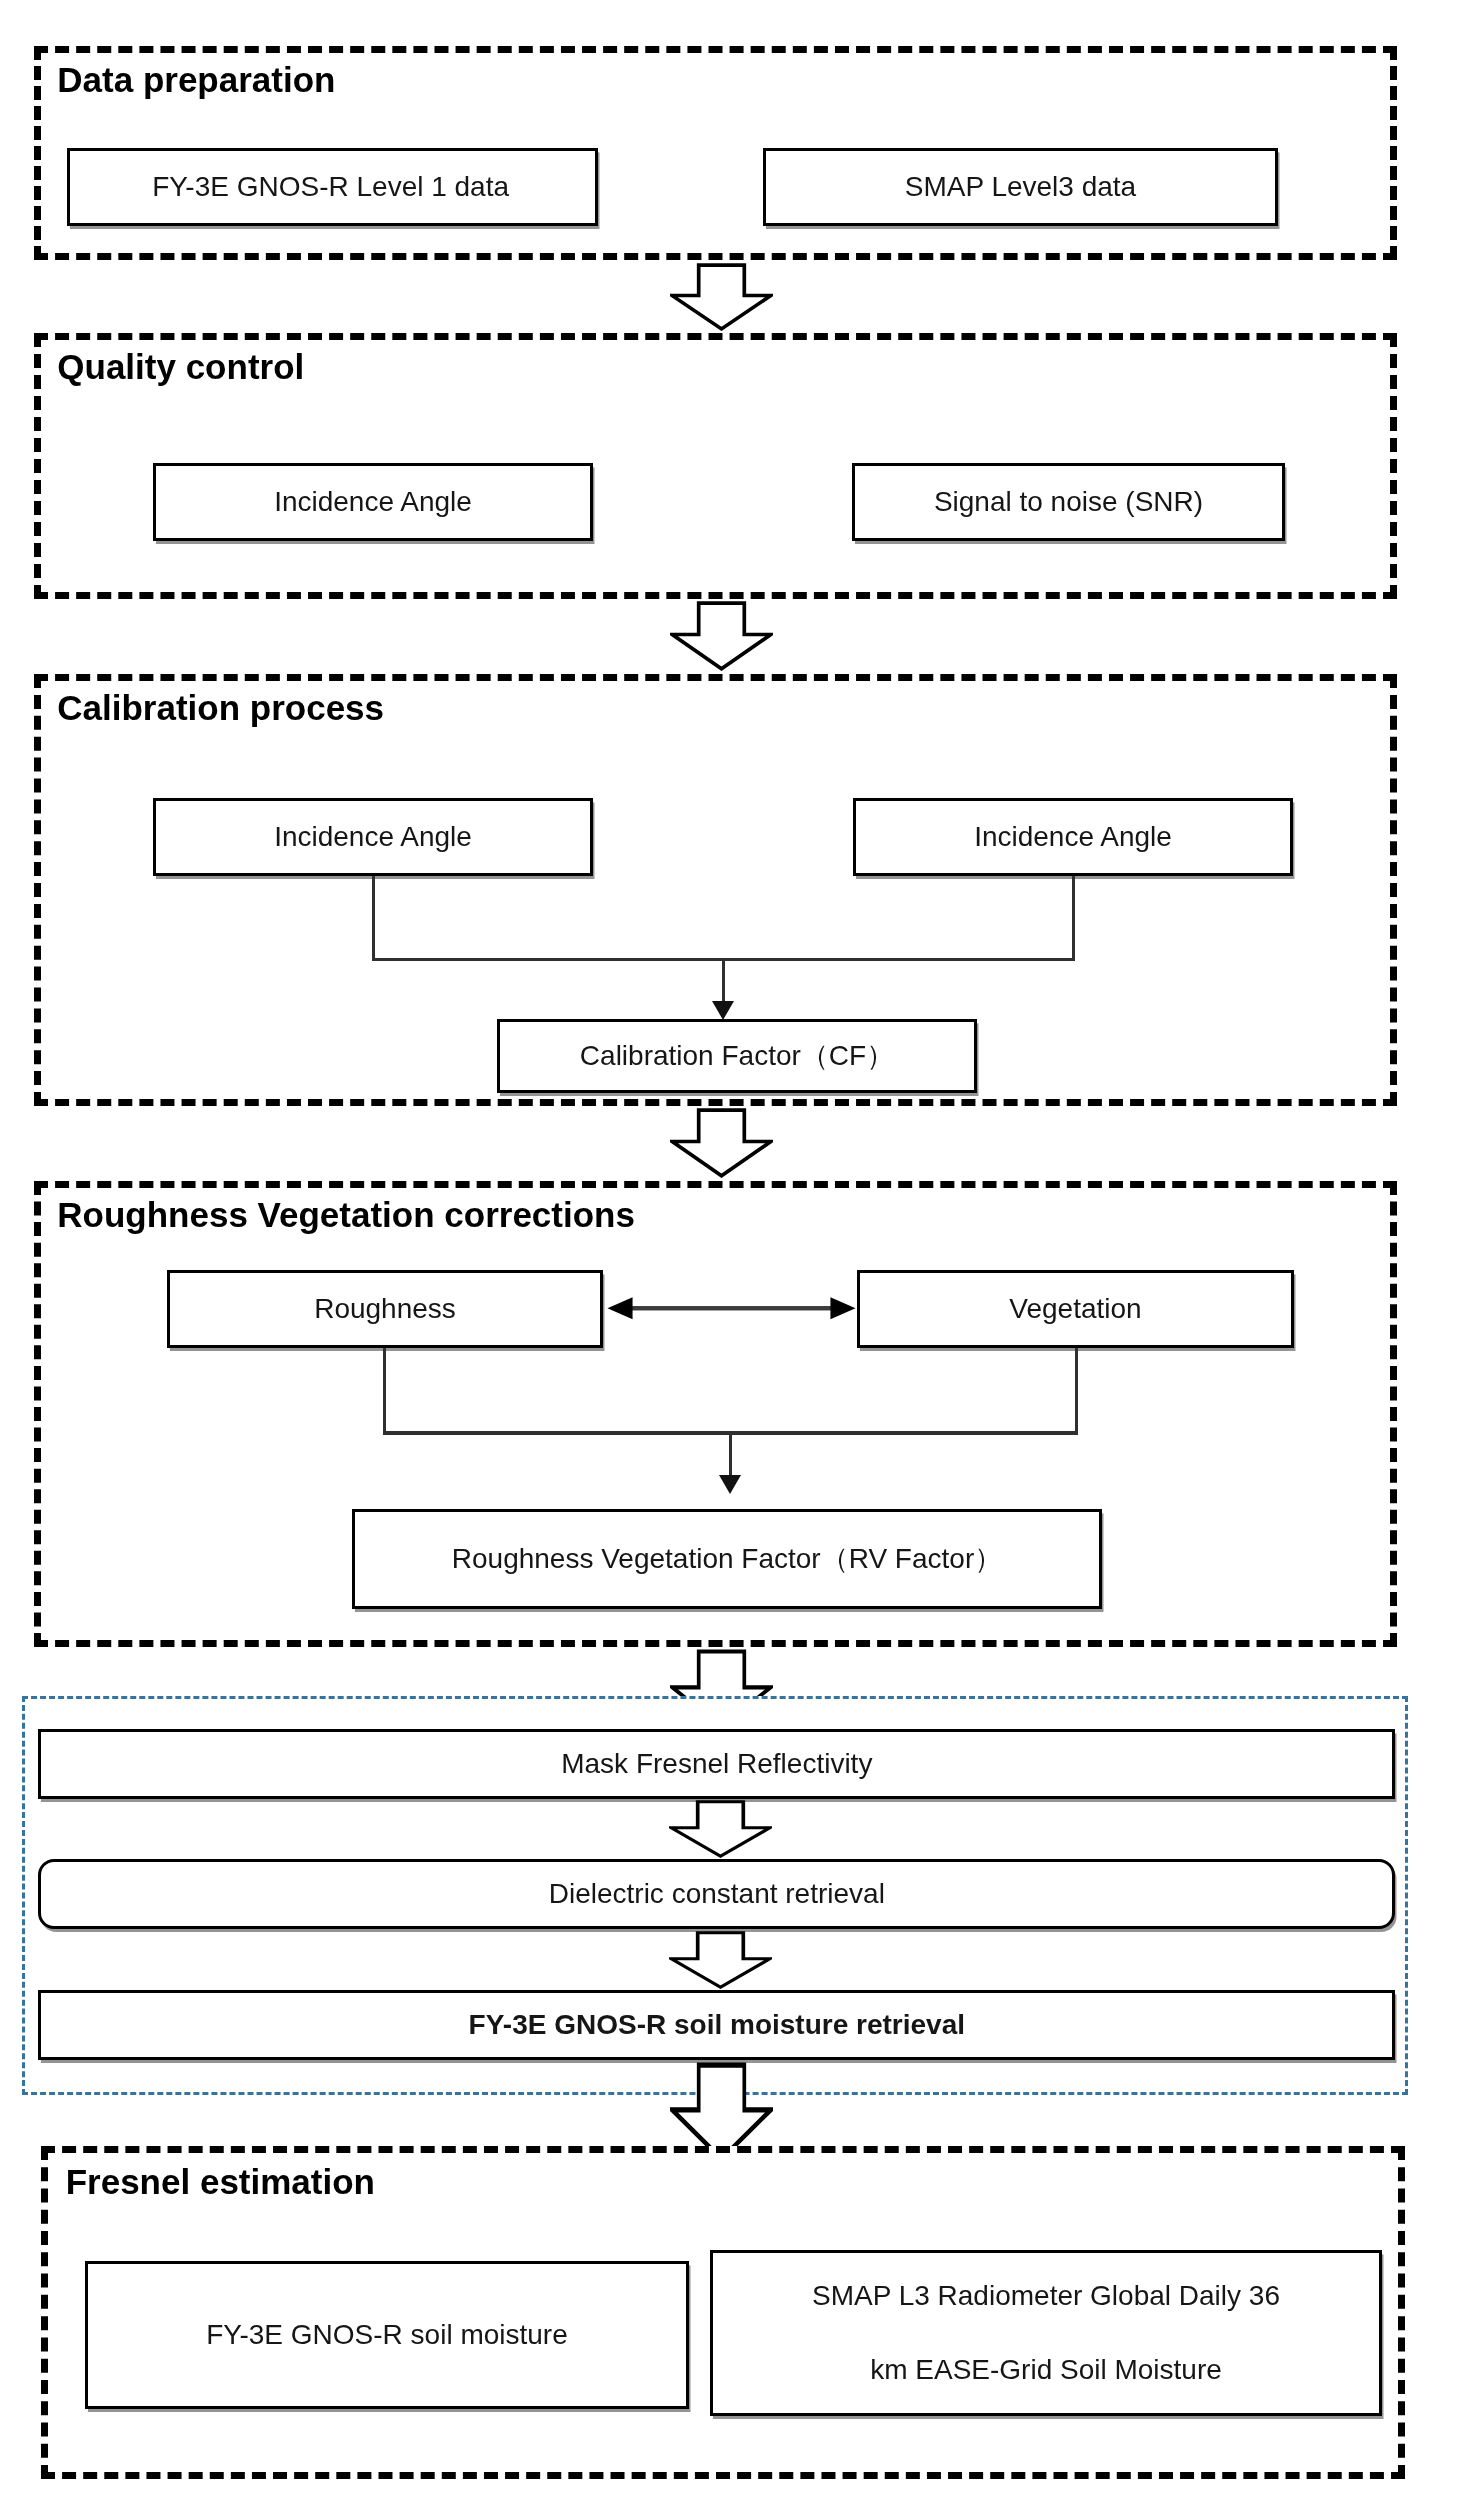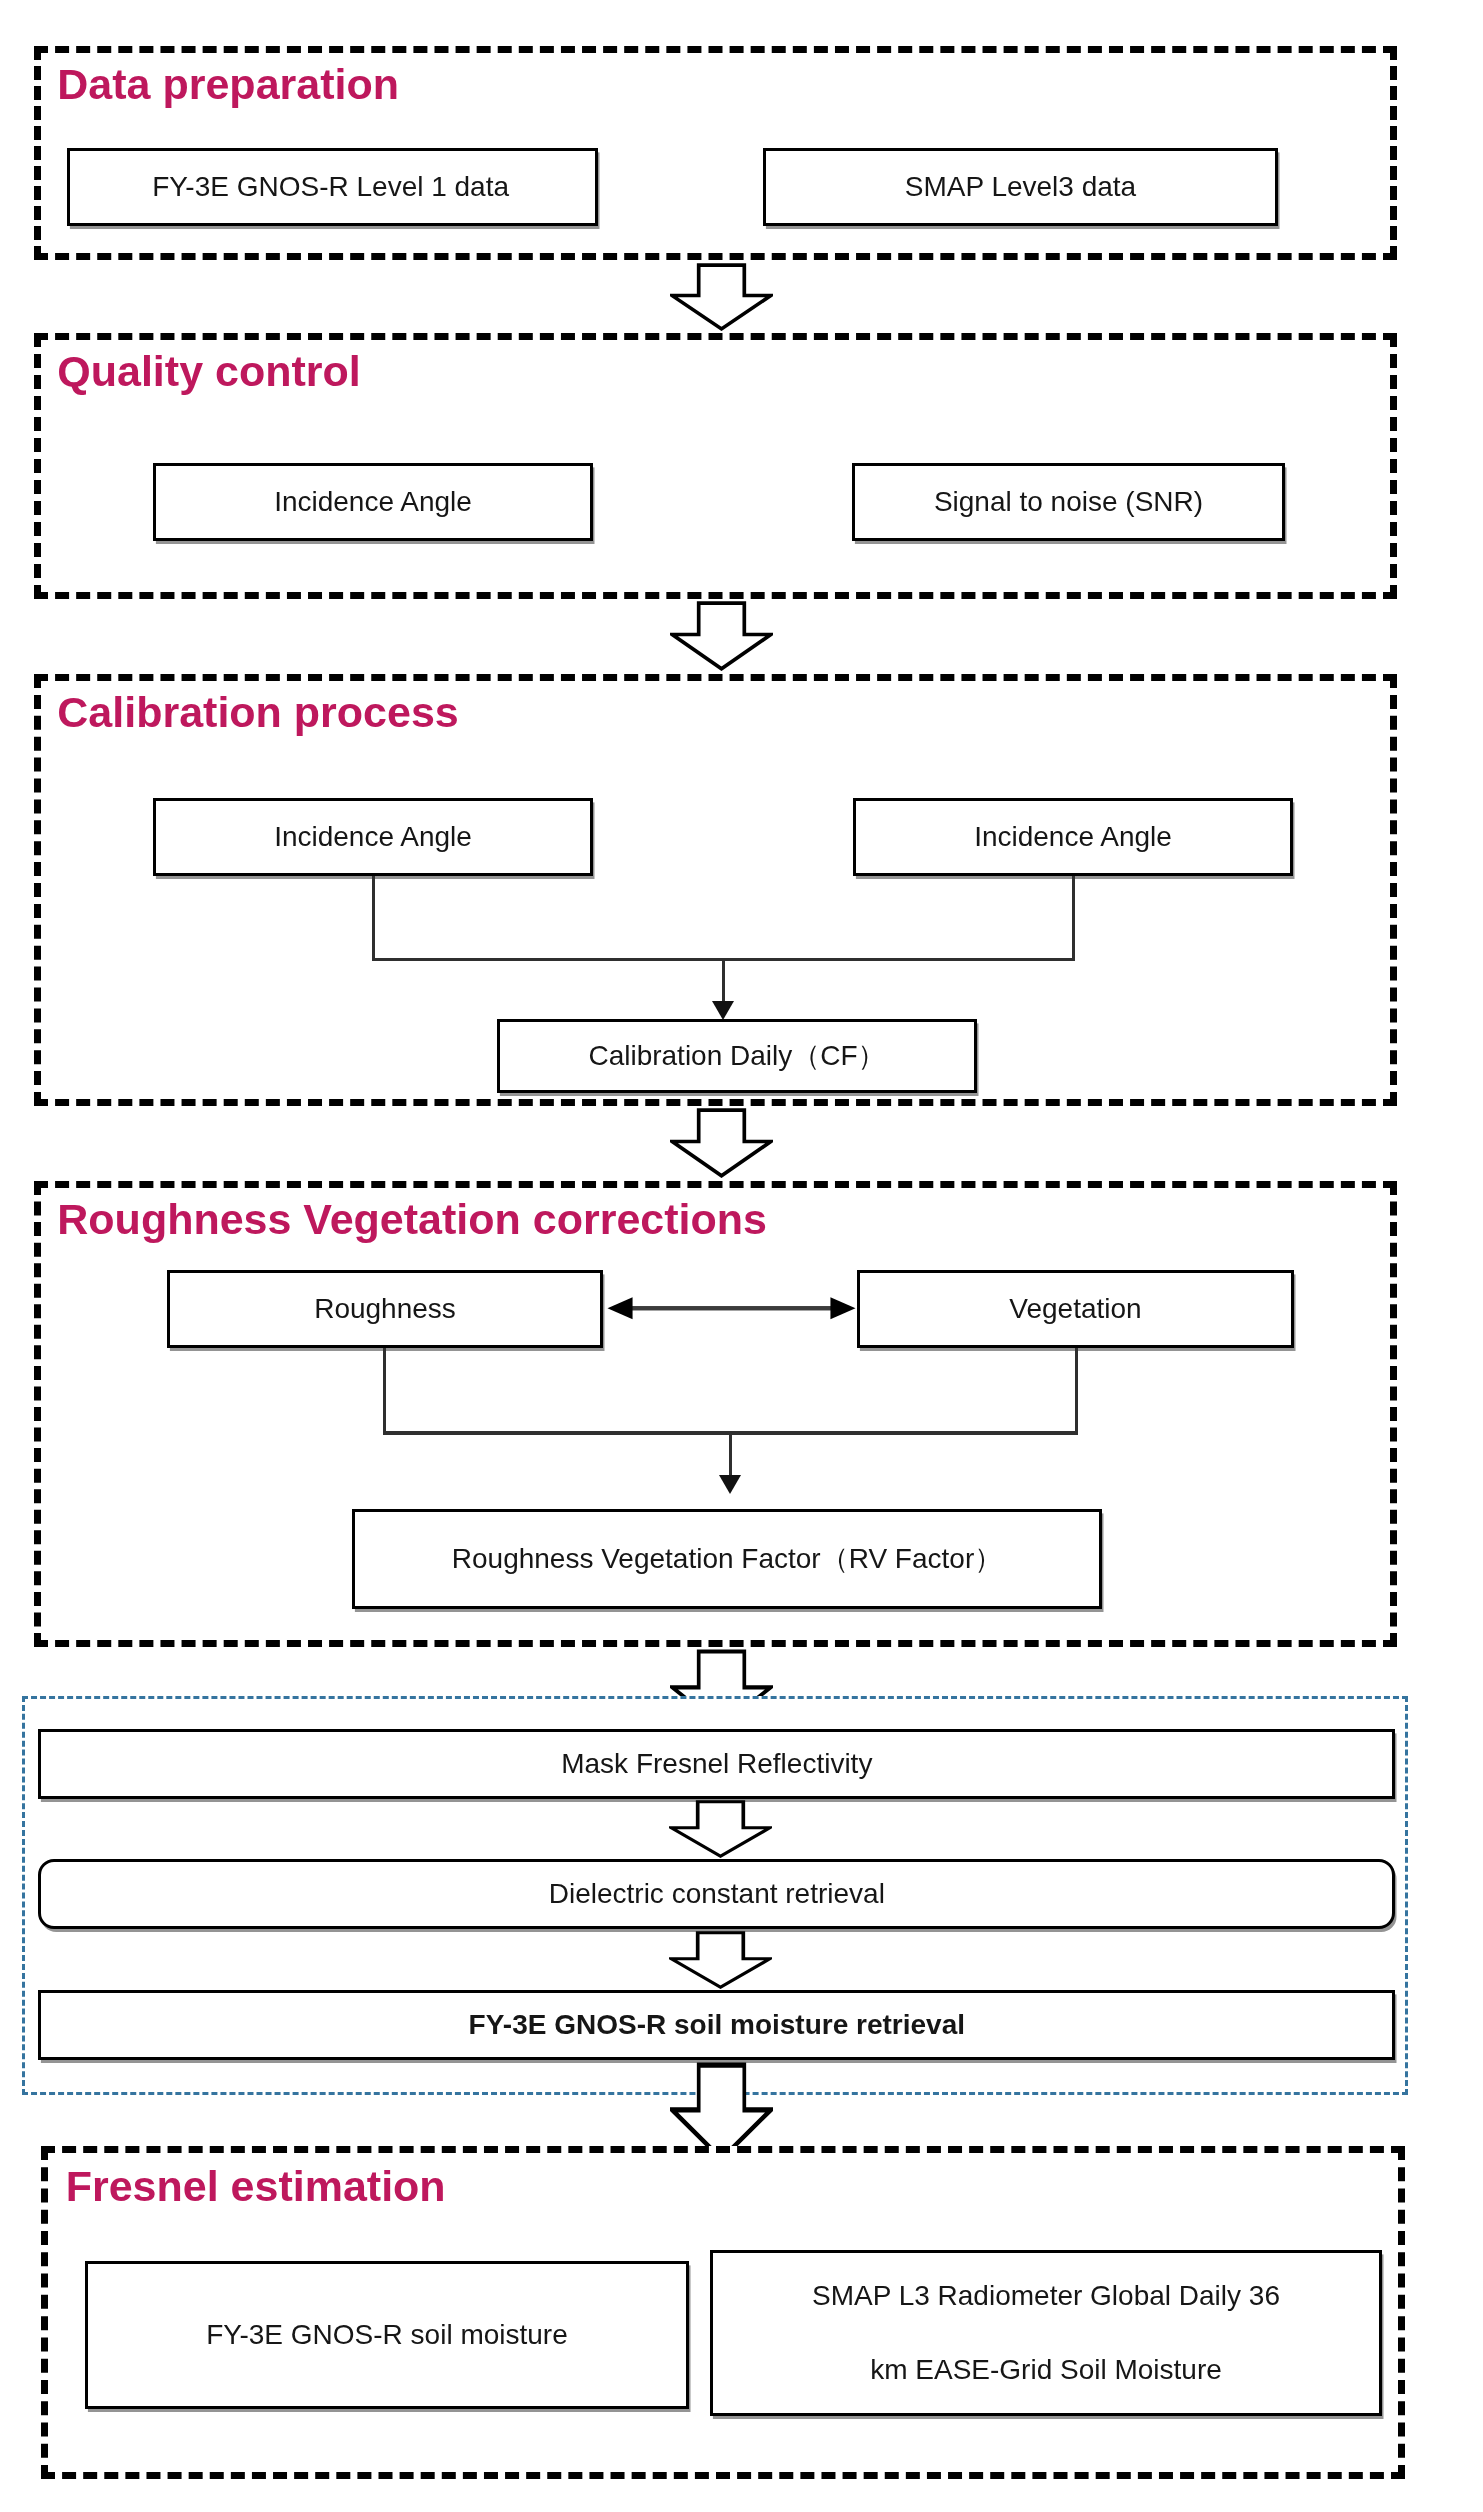--- a/index.html
+++ b/index.html
@@ -15,23 +15,23 @@
     position: absolute;
     box-sizing: border-box;
     border: 7.4px dashed #000000;
     background: #ffffff;
   }
   .section.blue {
     border: 3.7px dashed #35749f;
   }
   .sec-title {
     position: absolute;
-    font-size: 43px;
+    font-size: 35px;
     font-weight: bold;
-    color: #be185d;
+    color: #000000;
     white-space: nowrap;
   }
   .node {
     position: absolute;
     box-sizing: border-box;
     border: 3px solid #000000;
     background: #ffffff;
     box-shadow: 2.2px 3.7px 0 -0.7px #949494;
     display: flex;
     align-items: center;
@@ -99,21 +99,21 @@
     </div>
     <div class="node" style="left:812px; top:117px; width:440px; height:78px;">
       <span>Incidence Angle</span>
     </div>
     <div class="vline" style="left:331px; top:195px; width:3px; height:85px;"></div>
     <div class="vline" style="left:1031px; top:195px; width:3px; height:85px;"></div>
     <div class="hline" style="left:331px; top:277px; width:703px; height:3px;"></div>
     <div class="vline" style="left:681px; top:280px; width:3px; height:41px;"></div>
     <div class="tri-down" style="left:671px; top:320px;"></div>
     <div class="node" style="left:456px; top:338px; width:480px; height:74px;">
-      <span>Calibration Daily（CF）</span>
+      <span>Calibration Factor（CF）</span>
     </div>
   </div>
 
   <div class="block-arrow" style="left:670px; top:1108px; width:103px; height:70px;">
     <svg width="103" height="70" viewBox="0 0 140 96" preserveAspectRatio="none">
       <polygon points="39,3 101,3 101,46 137,46 70,93 3,46 39,46" fill="#ffffff" stroke="#000000" stroke-width="5" stroke-linejoin="miter"></polygon>
     </svg>
   </div>
 
   <div class="section" style="left:34px; top:1181px; width:1363px; height:466px;">

